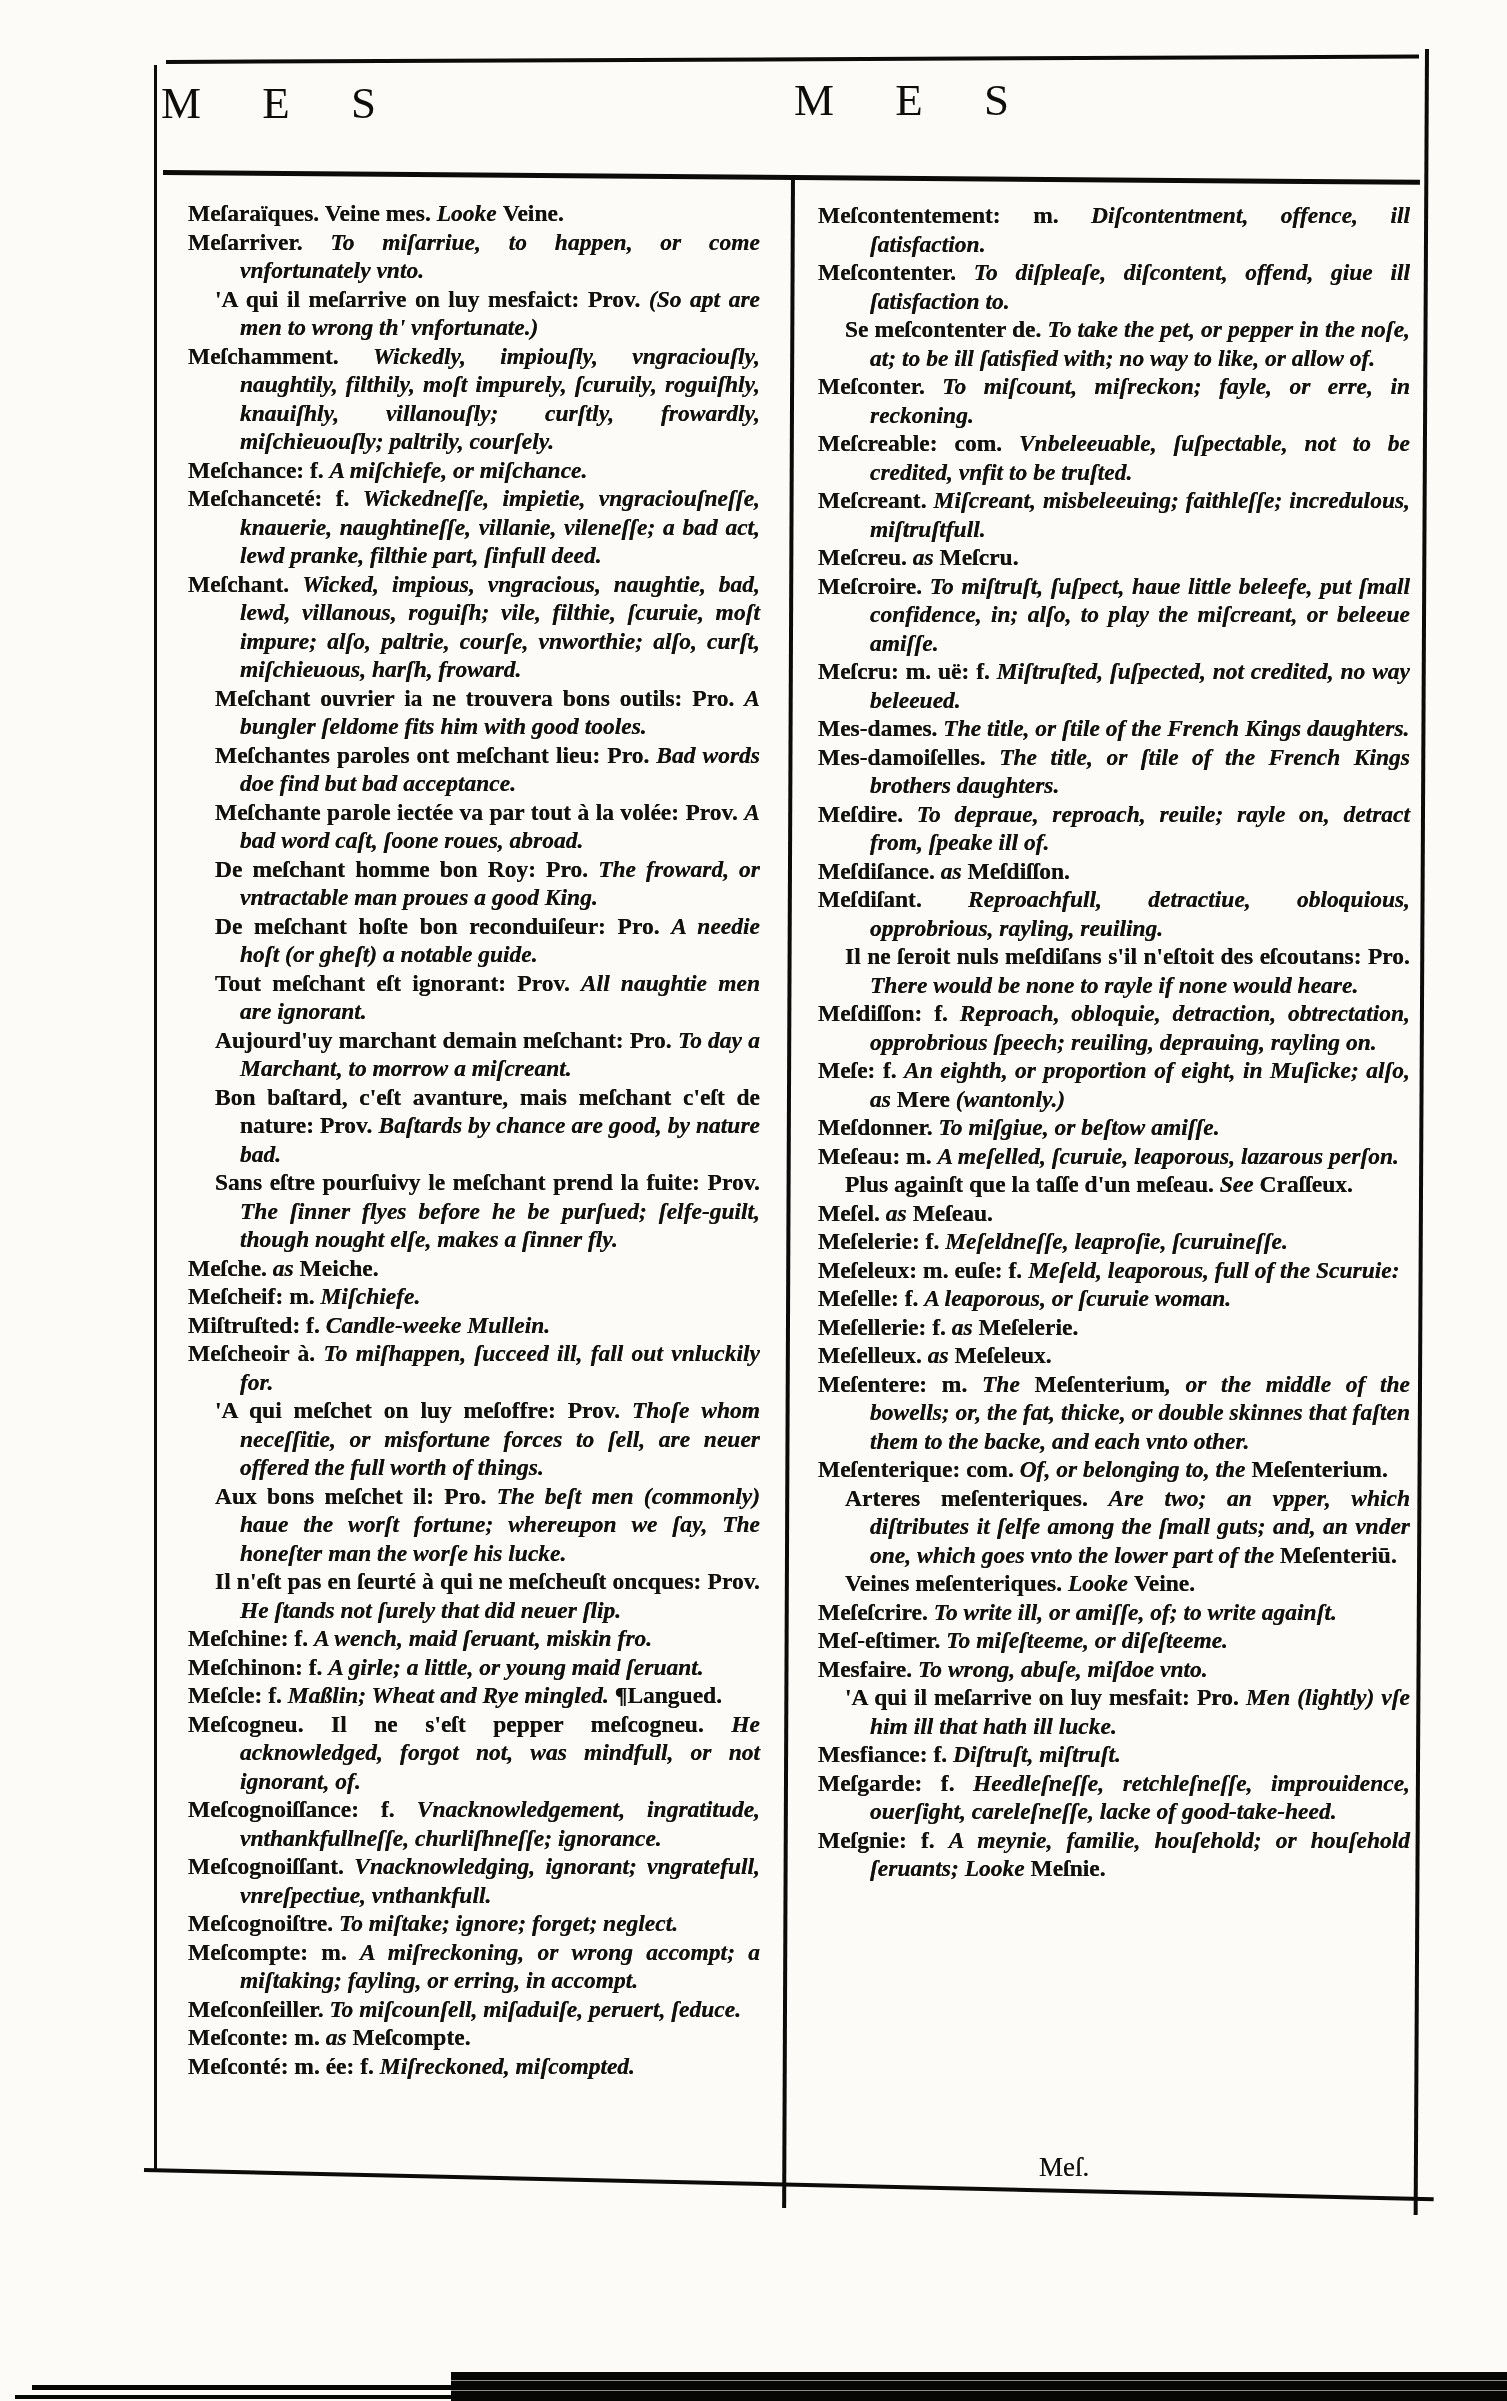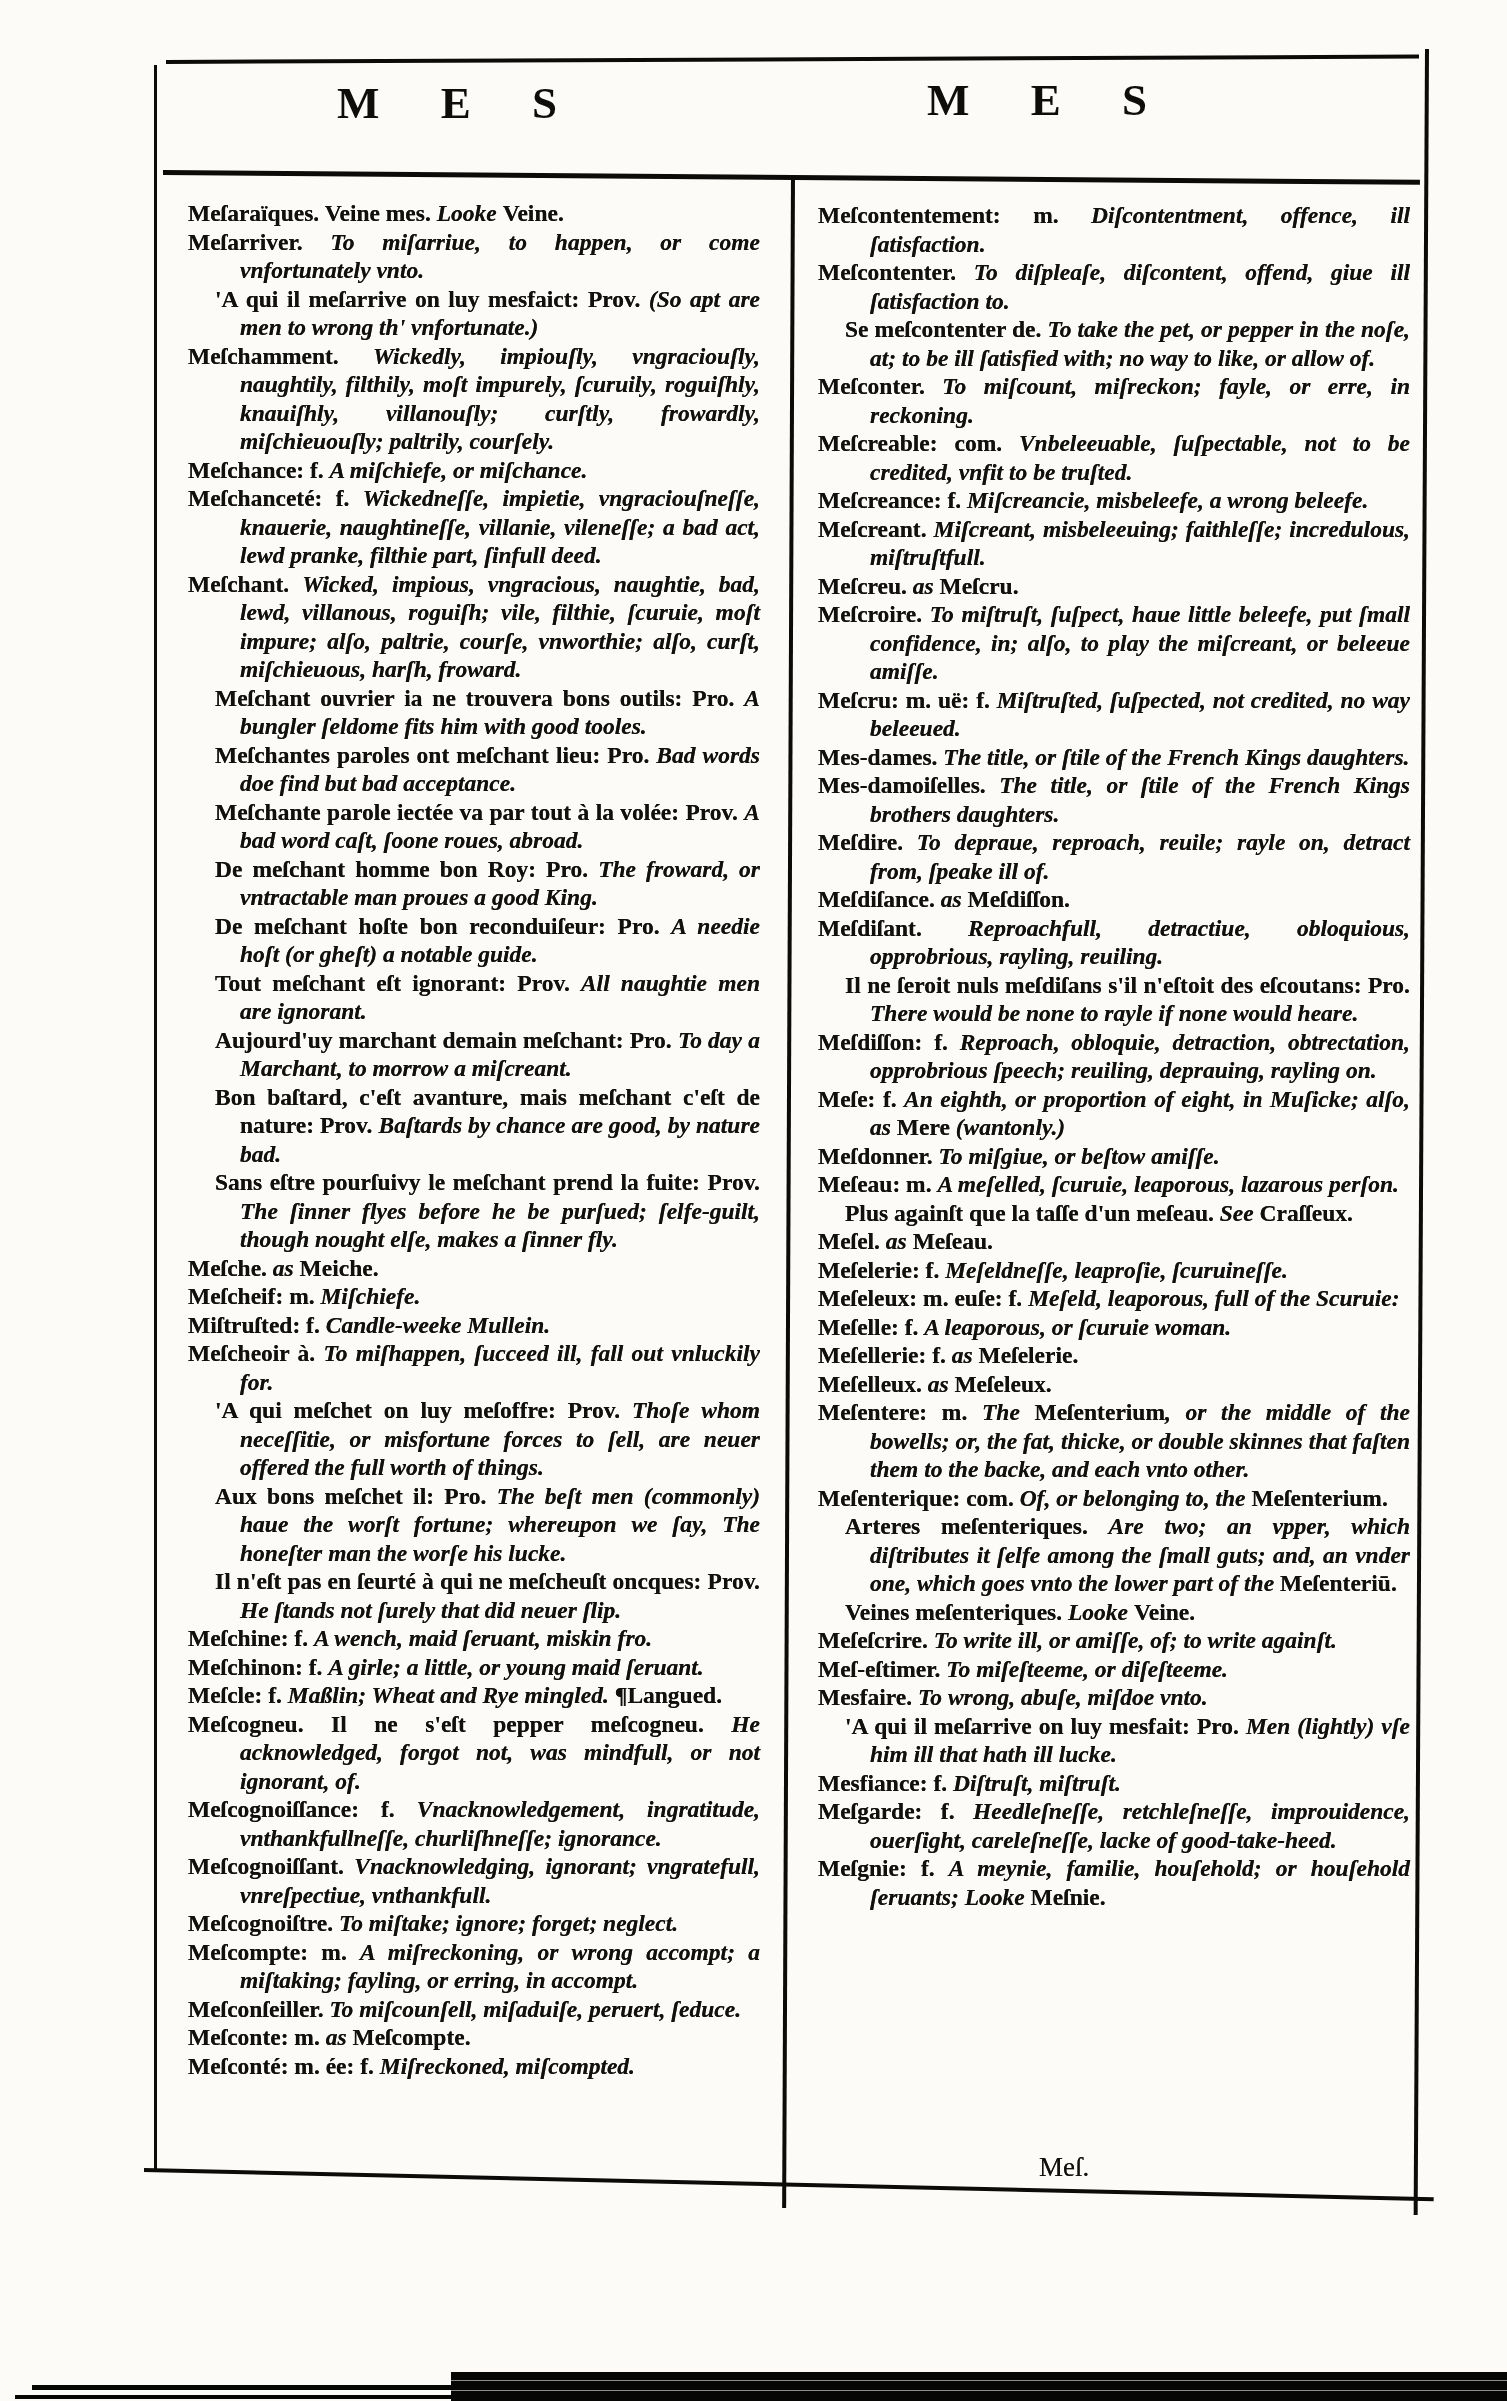--- a/index.html
+++ b/index.html
@@ -15,22 +15,22 @@
   .rule{position:absolute;background:#0c0b09;}
   .rule-top{left:166px;top:60px;width:1253px;height:4.2px;transform:rotate(-0.25deg);transform-origin:left center;}
   .rule-head{left:163px;top:170px;width:1257px;height:5px;transform:rotate(0.45deg);transform-origin:left center;}
   .rule-left{left:154px;top:65px;width:3.4px;height:2107px;}
   .rule-right{left:1425px;top:49px;width:4.2px;height:2166px;transform:rotate(0.3deg);transform-origin:top center;}
   .rule-divider{left:791px;top:176px;width:4.2px;height:2032px;transform:rotate(0.25deg);transform-origin:top center;}
   .rule-bottom{left:144px;top:2168px;width:1290px;height:4.2px;transform:rotate(1.3deg);transform-origin:left center;}
   
   .running-head{
     position:absolute;top:77px;
-    font-size:45px;letter-spacing:25px;font-weight:bold;
-    text-align:center;color:#0e0d0a;
+    font-size:45px;letter-spacing:25px;font-weight:normal;
+    text-align:left;color:#0e0d0a;
   }
   .rh-left{left:161px;width:597px;}
   .rh-right{left:794px;top:74px;width:511px;}
   
   .col{position:absolute;text-align:justify;font-size:23.5px;line-height:28.5px;
        text-shadow:0 0 0.4px rgba(10,8,5,.75);font-weight:bold;}
   .col-left{left:188px;top:199px;width:572px;}
   .col-right{left:818px;top:201px;width:592px;}
   .entry{margin:0;padding-left:52px;text-indent:-52px;}
   .entry.sub{text-indent:-25px;}
@@ -102,21 +102,20 @@
       <p class="entry"><span class="r">Meſconſeiller. </span><span class="i">To miſcounſell, miſaduiſe, peruert, ſeduce.</span></p>
       <p class="entry"><span class="r">Meſconte: m. </span><span class="i">as </span><span class="r">Meſcompte.</span></p>
       <p class="entry"><span class="r">Meſconté: m. ée: f. </span><span class="i">Miſreckoned, miſcompted.</span></p>
     </div>
   <div class="col col-right">
       <p class="entry"><span class="r">Meſcontentement: m. </span><span class="i">Diſcontentment, offence, ill ſatisfaction.</span></p>
       <p class="entry"><span class="r">Meſcontenter. </span><span class="i">To diſpleaſe, diſcontent, offend, giue ill ſatisfaction to.</span></p>
       <p class="entry sub"><span class="r">Se meſcontenter de. </span><span class="i">To take the pet, or pepper in the noſe, at; to be ill ſatisfied with; no way to like, or allow of.</span></p>
       <p class="entry"><span class="r">Meſconter. </span><span class="i">To miſcount, miſreckon; fayle, or erre, in reckoning.</span></p>
       <p class="entry"><span class="r">Meſcreable: com. </span><span class="i">Vnbeleeuable, ſuſpectable, not to be credited, vnfit to be truſted.</span></p>
-      <p class="entry"><span class="r">Meſcreance: f. </span><span class="i">Miſcreancie, misbeleefe, a wrong beleefe.</span></p>
       <p class="entry"><span class="r">Meſcreant. </span><span class="i">Miſcreant, misbeleeuing; faithleſſe; incredulous, miſtruſtfull.</span></p>
       <p class="entry"><span class="r">Meſcreu. </span><span class="i">as </span><span class="r">Meſcru.</span></p>
       <p class="entry"><span class="r">Meſcroire. </span><span class="i">To miſtruſt, ſuſpect, haue little beleefe, put ſmall confidence, in; alſo, to play the miſcreant, or beleeue amiſſe.</span></p>
       <p class="entry"><span class="r">Meſcru: m. uë: f. </span><span class="i">Miſtruſted, ſuſpected, not credited, no way beleeued.</span></p>
       <p class="entry"><span class="r">Mes-dames. </span><span class="i">The title, or ſtile of the French Kings daughters.</span></p>
       <p class="entry"><span class="r">Mes-damoiſelles. </span><span class="i">The title, or ſtile of the French Kings brothers daughters.</span></p>
       <p class="entry"><span class="r">Meſdire. </span><span class="i">To depraue, reproach, reuile; rayle on, detract from, ſpeake ill of.</span></p>
       <p class="entry"><span class="r">Meſdiſance. </span><span class="i">as </span><span class="r">Meſdiſſon.</span></p>
       <p class="entry"><span class="r">Meſdiſant. </span><span class="i">Reproachfull, detractiue, obloquious, opprobrious, rayling, reuiling.</span></p>
       <p class="entry sub"><span class="r">Il ne ſeroit nuls meſdiſans s'il n'eſtoit des eſcoutans: Pro. </span><span class="i">There would be none to rayle if none would heare.</span></p>

